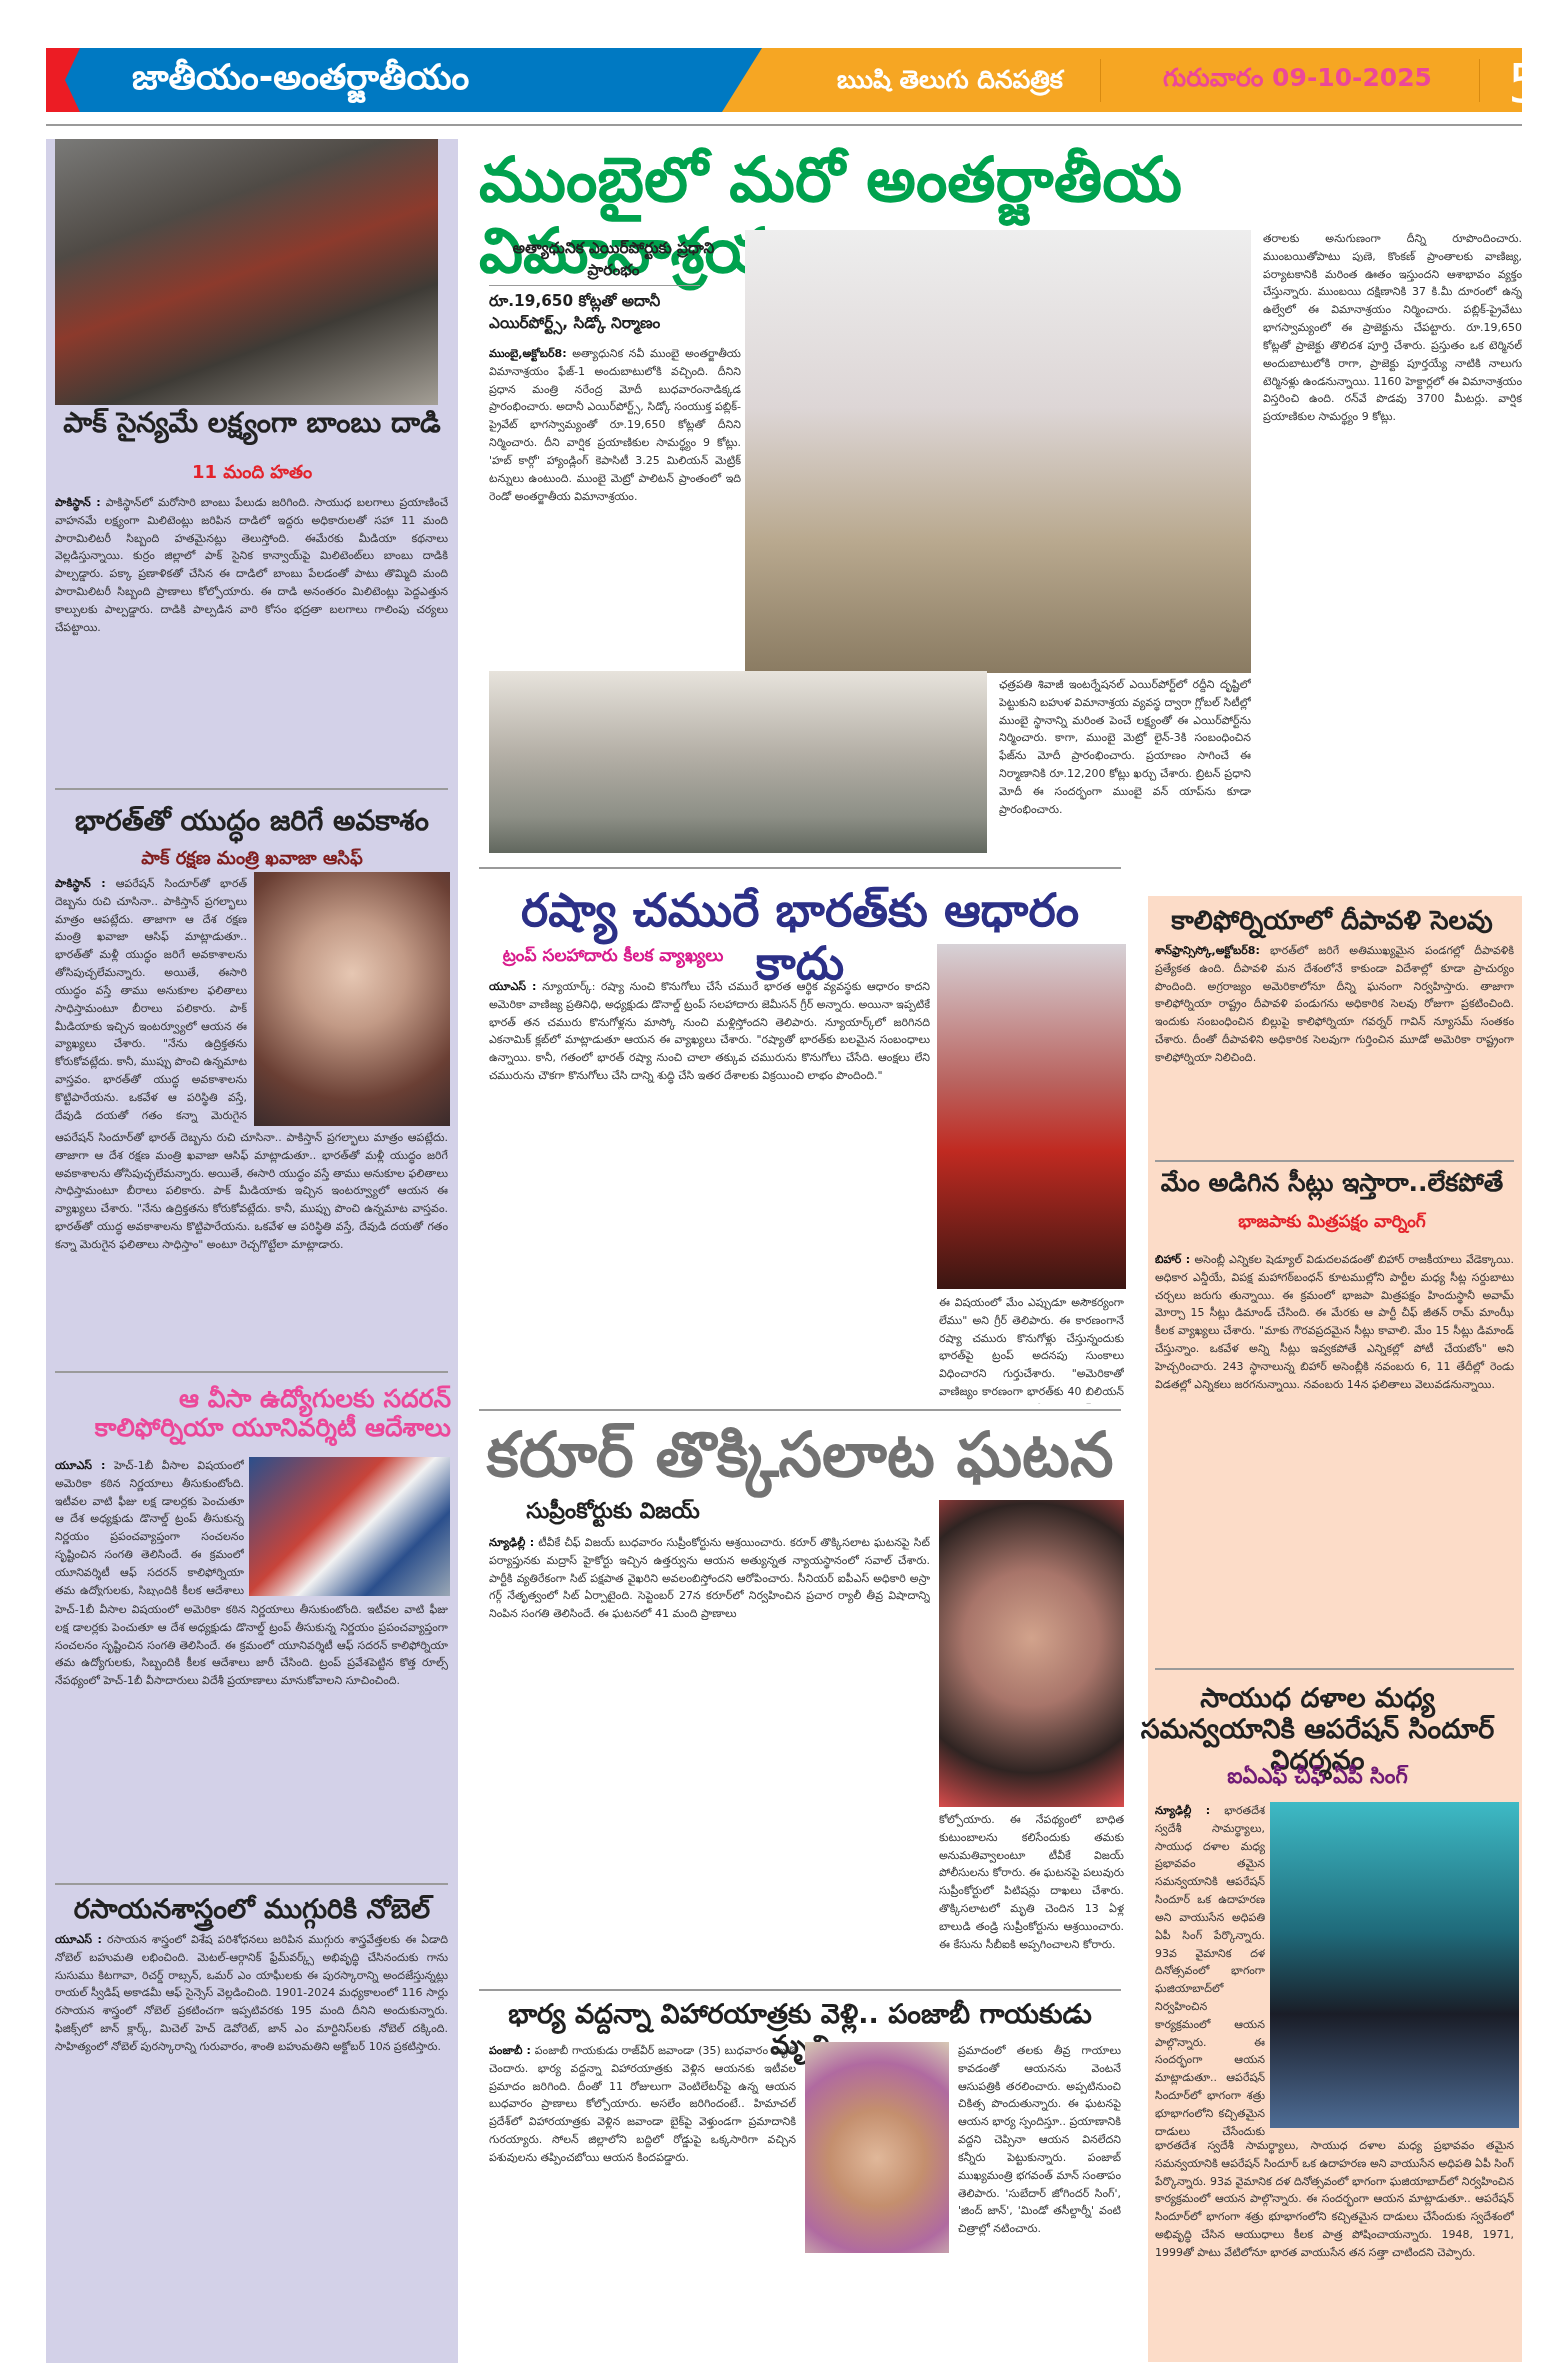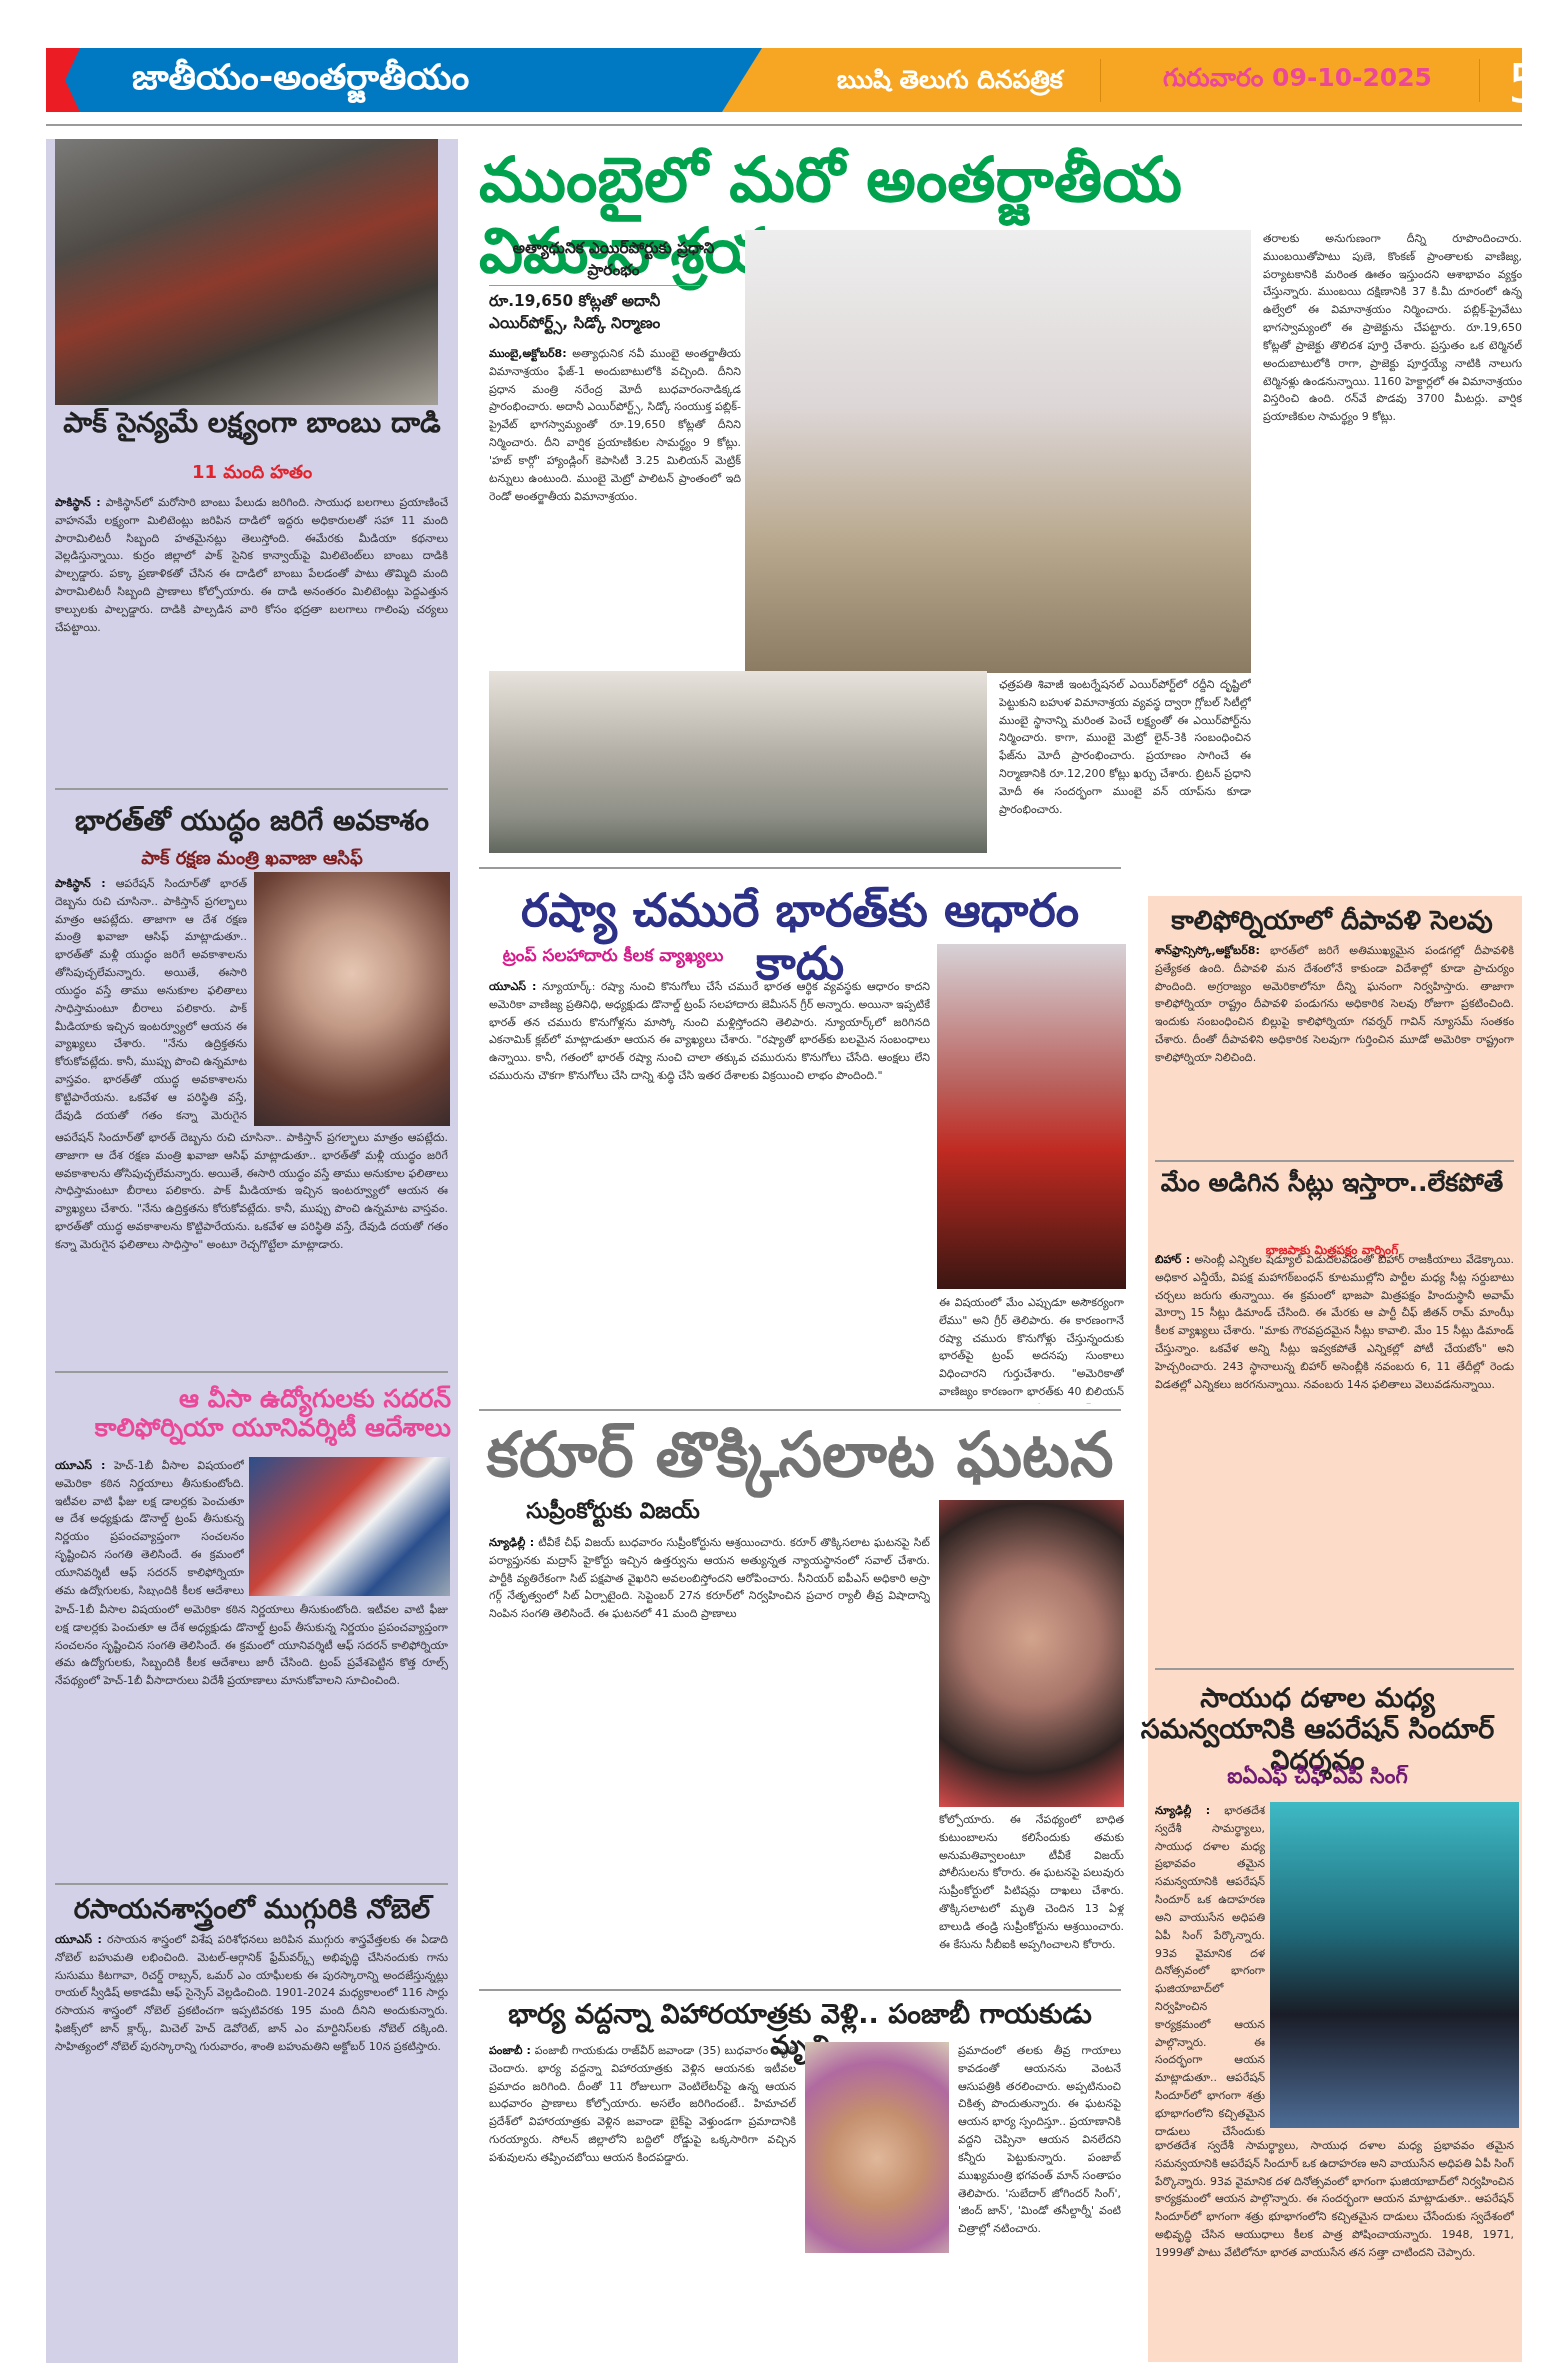--- a/index.html
+++ b/index.html
@@ -41,21 +41,21 @@
   .hl-pak { left: 53px; top: 407px; width: 398px; font-size: 28px; color: #222; }
   .sub-pak { left: 53px; top: 462px; width: 398px; font-size: 18px; color: #e3232b; }
   .hl-war { left: 53px; top: 805px; width: 398px; font-size: 28px; color: #222; }
   .sub-war { left: 53px; top: 848px; width: 398px; font-size: 18px; color: #7f1d1d; }
   .hl-visa { left: 53px; top: 1385px; width: 398px; font-size: 25px; color: #ec4899; text-align: right; }
   .hl-nobel { left: 53px; top: 1893px; width: 398px; font-size: 27px; color: #222; }
   .hl-russia { left: 479px; top: 884px; width: 642px; font-size: 46px; color: #2c3087; }
   .sub-russia { left: 479px; top: 946px; width: 268px; font-size: 17px; color: #d81b8c; }
   .hl-cal { left: 1150px; top: 906px; width: 364px; font-size: 26px; color: #222; }
   .hl-seats { left: 1150px; top: 1169px; width: 364px; font-size: 25px; color: #222; }
-  .sub-seats { left: 1150px; top: 1212px; width: 364px; font-size: 12px; color: #e3232b; margin-top: 32px; }
+  .sub-seats { left: 1150px; top: 1212px; width: 364px; font-size: 17px; color: #e3232b; }
   .hl-karur { left: 479px; top: 1419px; width: 642px; font-size: 62px; color: #737373; }
   .sub-karur { left: 479px; top: 1498px; width: 268px; font-size: 22px; color: #222; }
   .hl-sindoor { left: 1121px; top: 1682px; width: 393px; font-size: 27px; color: #222; }
   .sub-sindoor { left: 1121px; top: 1764px; width: 393px; font-size: 21px; color: #701a75; }
   .hl-singer { left: 479px; top: 1998px; width: 642px; font-size: 27px; color: #222; }
 
   .kicker { position: absolute; left: 489px; width: 249px; font-size: 15.3px; font-weight: bold; color: #222; line-height: 1.45; }
   .kicker-rule { position: absolute; left: 489px; top: 285px; width: 211px; height: 1.4px; background: #999; }
 
   

